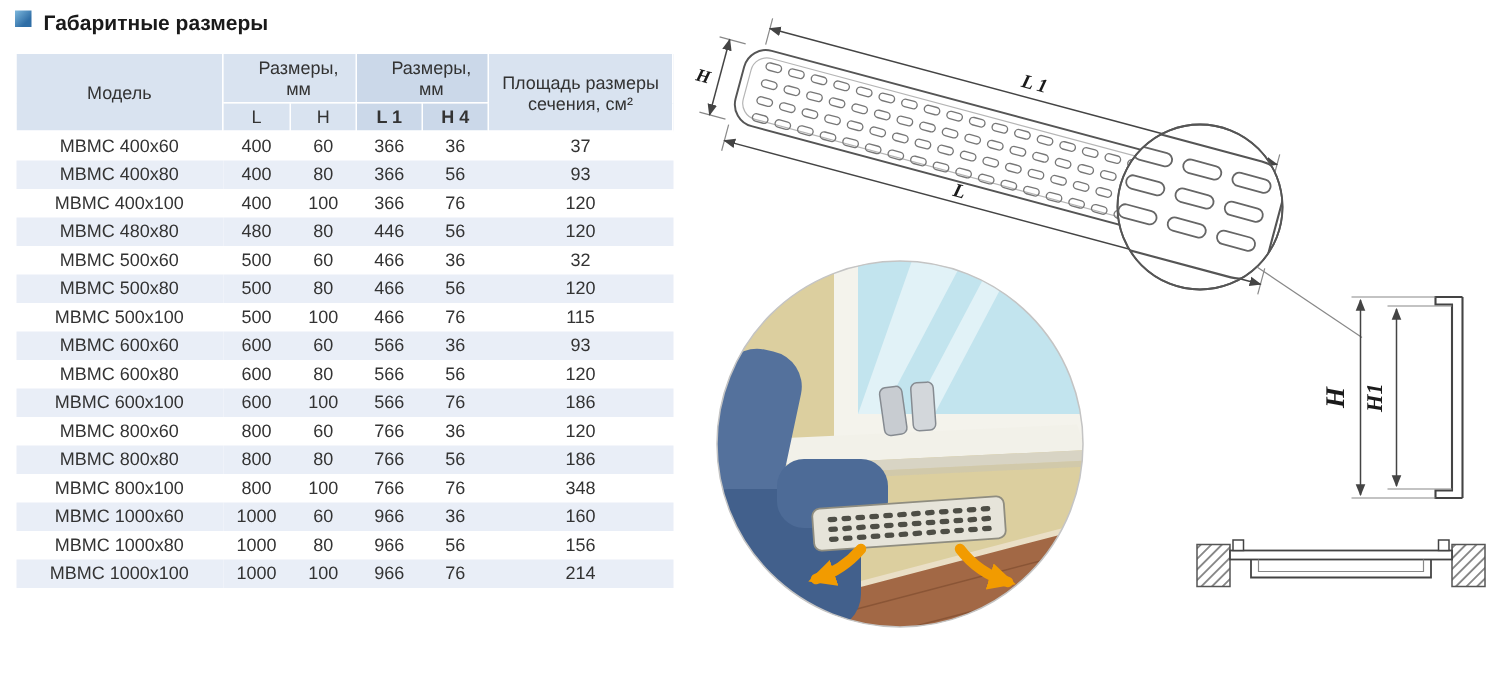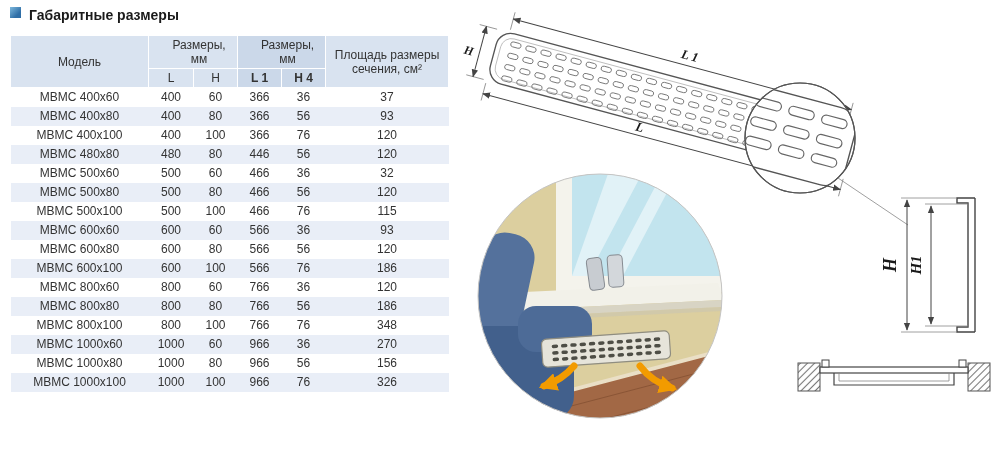--- a/index.html
+++ b/index.html
@@ -171,37 +171,37 @@
           <td class="b">766</td>
           <td class="b">76</td>
           <td>348</td>
         </tr>
         <tr>
           <td>МВМС 1000x60</td>
           <td>1000</td>
           <td>60</td>
           <td class="b">966</td>
           <td class="b">36</td>
-          <td>270</td>
+          <td>160</td>
         </tr>
         <tr>
           <td>МВМС 1000x80</td>
           <td>1000</td>
           <td>80</td>
           <td class="b">966</td>
           <td class="b">56</td>
           <td>156</td>
         </tr>
         <tr>
           <td>МВМС 1000x100</td>
           <td>1000</td>
           <td>100</td>
           <td class="b">966</td>
           <td class="b">76</td>
-          <td>326</td>
+          <td>214</td>
         </tr>
       </tbody>
   </table>
 </div>
 
 <div class="right">
 <svg width="541" height="464" viewBox="0 0 541 464">
   <defs>
     <marker id="arrB" viewBox="0 0 10 10" refX="9" refY="5" markerWidth="8" markerHeight="8" orient="auto-start-reverse">
       <path d="M0,1 L10,5 L0,9 z" fill="#444"></path>

